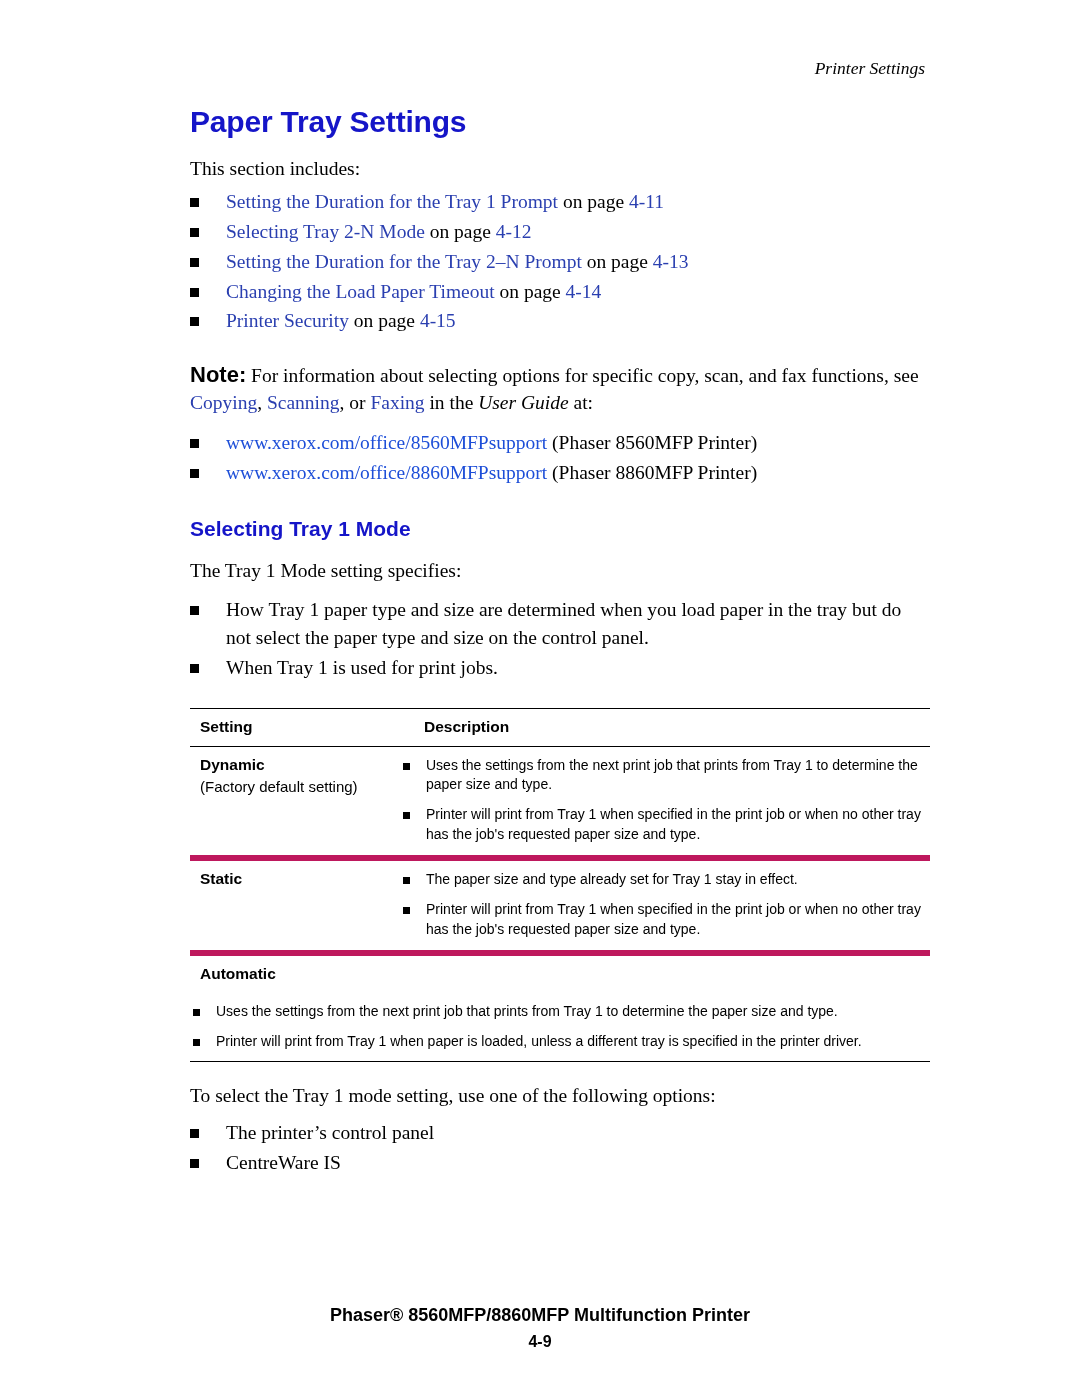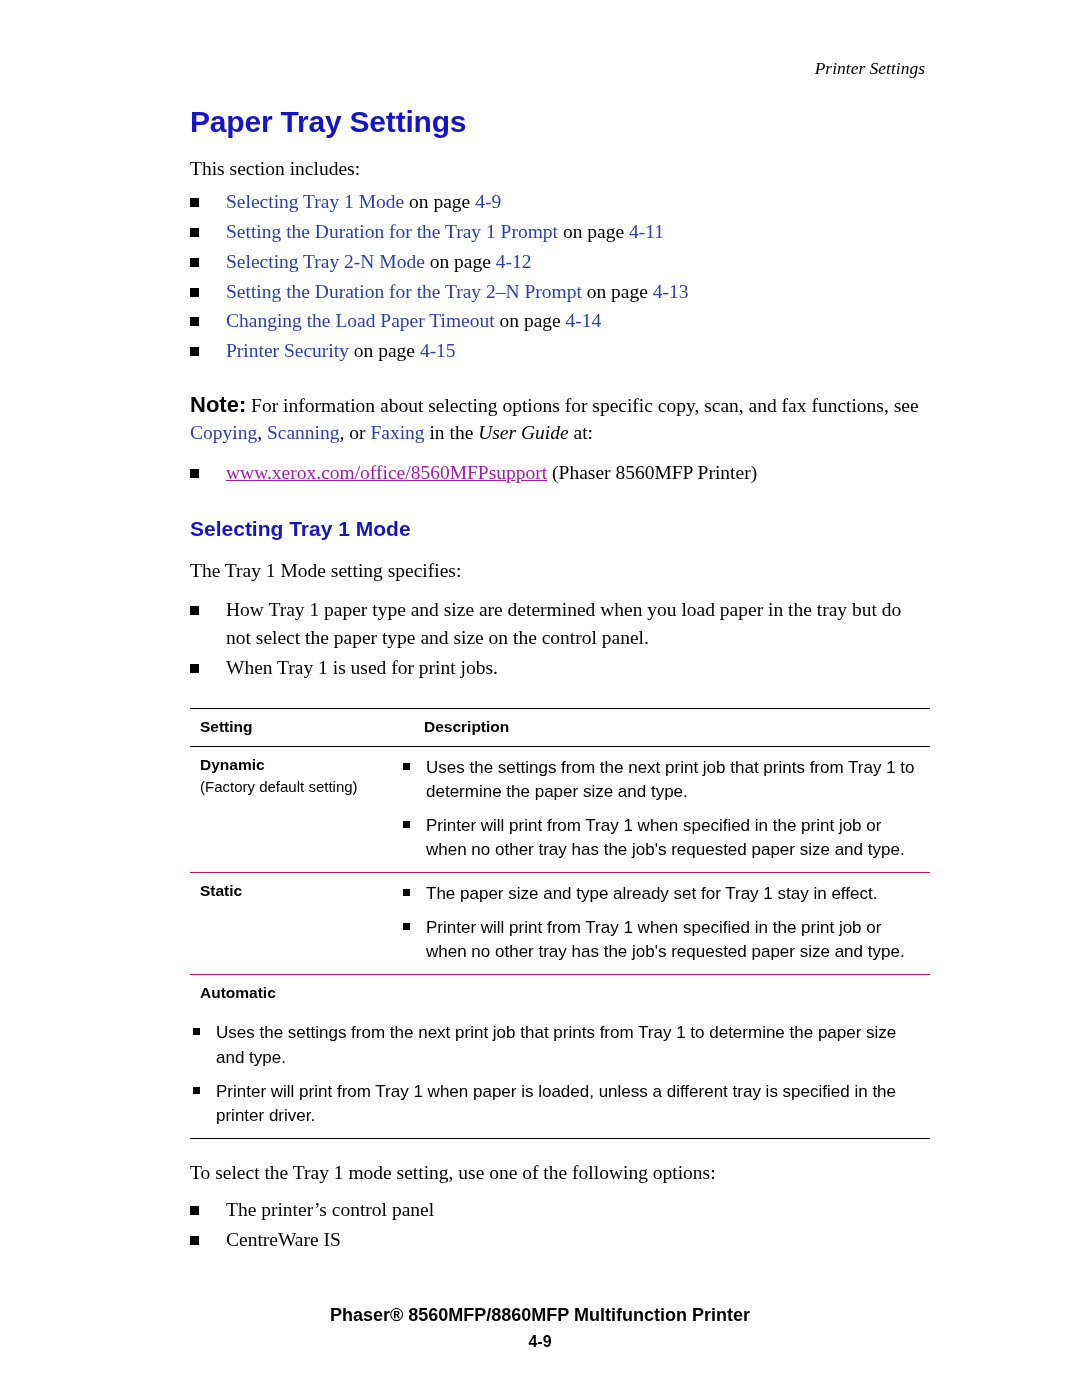--- a/index.html
+++ b/index.html
@@ -69,22 +69,21 @@
     height: 9px;
     background: #000;
   }
   ul.bullets li .sq.blue {
     background: #000;
   }
   .link {
     color: #2a3fb0;
   }
   .xlink {
-    color: #a21caf;
-    text-decoration: underline;
+    color: #1d4ed8;
   }
   .note-block {
     margin-top: 26px;
     font-size: 19.5px;
     line-height: 1.3;
   }
   .note-label {
     font-family: Liberation Sans, sans-serif;
     font-weight: bold;
     font-size: 22px;
@@ -118,21 +117,21 @@
     box-sizing: border-box;
     padding: 9px 6px 10px 0px;
   }
   .table .hdr .c1 span, .table .hdr .c2 span {
     font-family: "Liberation Sans", sans-serif;
     font-weight: bold;
     font-size: 15.5px;
   }
   .table .row {
     display: flex;
-    border-bottom: 1px solid #be185d;
+    border-bottom: 6px solid #be185d;
   }
   .table .row:last-child {
     border-bottom: none;
     flex-direction: column;
   }
   .cell-title {
     font-family: "Liberation Sans", sans-serif;
     font-weight: bold;
     font-size: 15.5px;
     display: block;
@@ -145,21 +144,21 @@
   }
   ul.tbullets {
     list-style: none;
     margin: 0;
     padding: 0;
   }
   ul.tbullets li {
     position: relative;
     padding-left: 26px;
     font-family: "Liberation Sans", sans-serif;
-    font-size: 17px;
+    font-size: 14px;
     line-height: 1.42;
     margin-bottom: 10px;
   }
   ul.tbullets li:last-child {
     margin-bottom: 0;
   }
   ul.tbullets li .sq {
     position: absolute;
     left: 3px;
     top: 7px;
@@ -196,24 +195,20 @@
 
   <div class="content">
 
     <h1 class="title">Paper Tray Settings</h1>
 
     <p class="body">This section includes:</p>
 
     <ul class="bullets">
       <li>
         <span class="sq blue"></span>
-        <span class="link">Selecting Tray 1 Mode</span><span> on page </span><span class="link">4-9</span>
-      </li>
-      <li>
-        <span class="sq blue"></span>
         <span class="link">Setting the Duration for the Tray 1 Prompt</span><span> on page </span><span class="link">4-11</span>
       </li>
       <li>
         <span class="sq blue"></span>
         <span class="link">Selecting Tray 2-N Mode</span><span> on page </span><span class="link">4-12</span>
       </li>
       <li>
         <span class="sq blue"></span>
         <span class="link">Setting the Duration for the Tray 2–N Prompt</span><span> on page </span><span class="link">4-13</span>
       </li>
@@ -228,20 +223,24 @@
     </ul>
 
     <div class="note-block">
       <span class="note-label">Note:</span><span> For information about selecting options for specific copy, scan, and fax functions, see </span><span class="link">Copying</span><span>, </span><span class="link">Scanning</span><span>, or </span><span class="link">Faxing</span><span> in the </span><span class="inline-italic">User Guide</span><span> at:</span>
     </div>
 
     <ul class="bullets" style="margin-top:14px;">
       <li>
         <span class="sq"></span>
         <span class="xlink">www.xerox.com/office/8560MFPsupport</span><span> (Phaser 8560MFP Printer)</span>
+      </li>
+      <li>
+        <span class="sq"></span>
+        <span class="xlink">www.xerox.com/office/8860MFPsupport</span><span> (Phaser 8860MFP Printer)</span>
       </li>
     </ul>
 
     <h2 class="sub">Selecting Tray 1 Mode</h2>
 
     <p class="body">The Tray 1 Mode setting specifies:</p>
 
     <ul class="bullets" style="margin-top:12px;">
       <li>
         <span class="sq"></span>

